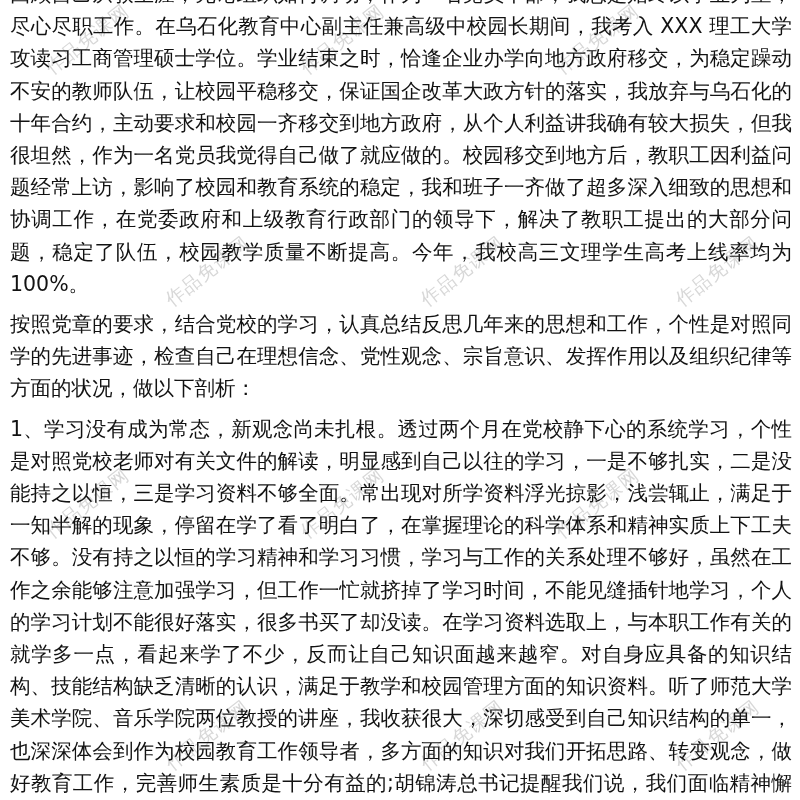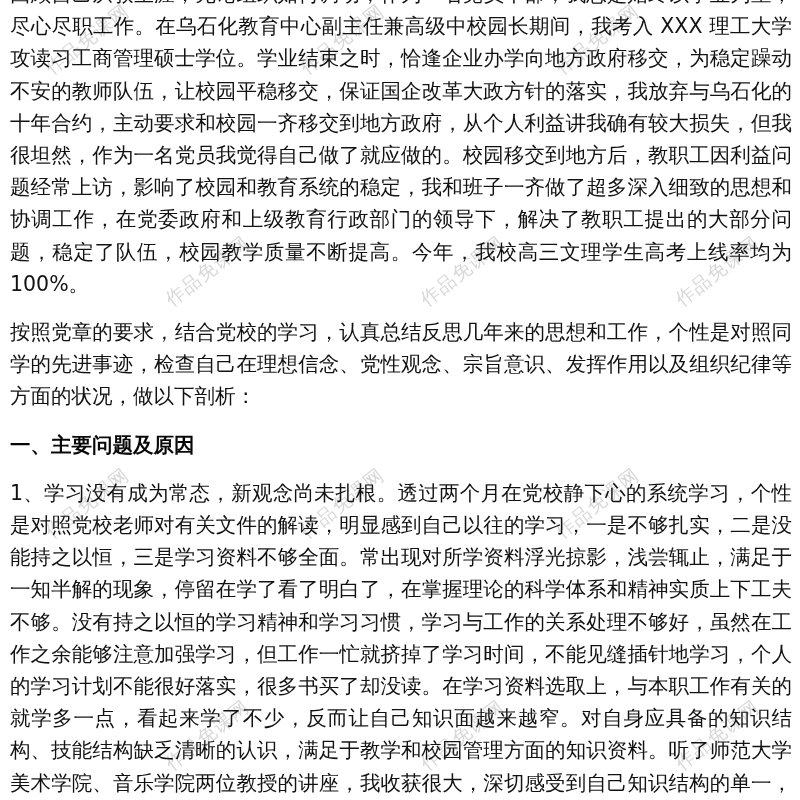--- a/index.html
+++ b/index.html
@@ -76,21 +76,21 @@
     color: #070707;
     font-size: 20.5px;
     line-height: 32.2px;
     font-weight: bold;
     text-align: left;
     font-family: "DejaVu Sans", "Liberation Sans", sans-serif;
   }
   .para + .para,
   .para + .heading,
   .heading + .para {
-    margin-top: 16px;
+    margin-top: 8px;
   }
 </style>
 </head>
 <body>
 
 <div id="page">
 
   <div id="watermark-layer">
       <span class="watermark-mark" style="left: 40px; top: 60px; color: rgb(201, 201, 201); transform: rotate(-38deg);">作品免课网</span>
       <span class="watermark-mark" style="left: 295px; top: 60px; color: rgb(201, 201, 201); transform: rotate(-38deg);">作品免课网</span>
@@ -106,20 +106,19 @@
       <span class="watermark-mark" style="left: 670px; top: 756px; color: rgb(201, 201, 201); transform: rotate(-38deg);">作品免课网</span>
     </div>
 
   <div id="text-layer">
     <div class="doc-body" id="doc-body">
 
       <p class="para flow">回顾自己从教生涯，无论组织如何调动，作为一名党员干部，我总是始终以事业为重，尽心尽职工作。在乌石化教育中心副主任兼高级中校园长期间，我考入 XXX 理工大学攻读习工商管理硕士学位。学业结束之时，恰逢企业办学向地方政府移交，为稳定躁动不安的教师队伍，让校园平稳移交，保证国企改革大政方针的落实，我放弃与乌石化的十年合约，主动要求和校园一齐移交到地方政府，从个人利益讲我确有较大损失，但我很坦然，作为一名党员我觉得自己做了就应做的。校园移交到地方后，教职工因利益问题经常上访，影响了校园和教育系统的稳定，我和班子一齐做了超多深入细致的思想和协调工作，在党委政府和上级教育行政部门的领导下，解决了教职工提出的大部分问题，稳定了队伍，校园教学质量不断提高。今年，我校高三文理学生高考上线率均为 100%。</p>
 
       <p class="para flow">按照党章的要求，结合党校的学习，认真总结反思几年来的思想和工作，个性是对照同学的先进事迹，检查自己在理想信念、党性观念、宗旨意识、发挥作用以及组织纪律等方面的状况，做以下剖析：</p>
 
-      <p class="heading">一、主要问题及原因</p>
 
       <p class="para flow">1、学习没有成为常态，新观念尚未扎根。透过两个月在党校静下心的系统学习，个性是对照党校老师对有关文件的解读，明显感到自己以往的学习，一是不够扎实，二是没能持之以恒，三是学习资料不够全面。常出现对所学资料浮光掠影，浅尝辄止，满足于一知半解的现象，停留在学了看了明白了，在掌握理论的科学体系和精神实质上下工夫不够。没有持之以恒的学习精神和学习习惯，学习与工作的关系处理不够好，虽然在工作之余能够注意加强学习，但工作一忙就挤掉了学习时间，不能见缝插针地学习，个人的学习计划不能很好落实，很多书买了却没读。在学习资料选取上，与本职工作有关的就学多一点，看起来学了不少，反而让自己知识面越来越窄。对自身应具备的知识结构、技能结构缺乏清晰的认识，满足于教学和校园管理方面的知识资料。听了师范大学美术学院、音乐学院两位教授的讲座，我收获很大，深切感受到自己知识结构的单一，也深深体会到作为校园教育工作领导者，多方面的知识对我们开拓思路、转变观念，做好教育工作，完善师生素质是十分有益的;胡锦涛总书记提醒我们说，我们面临精神懈怠的危险，事实的确如此，校园教师不同程度存在着职业倦怠，对校园前景漠不关心、对学生将来发展不够重视，只关心眼前学生分</p>
 
     </div>
   </div>
 
 </div>
 
 </body></html>

